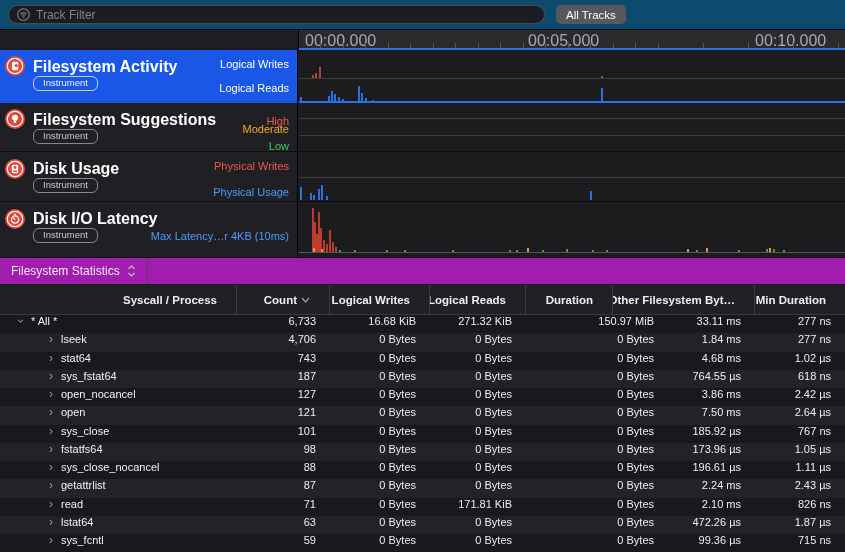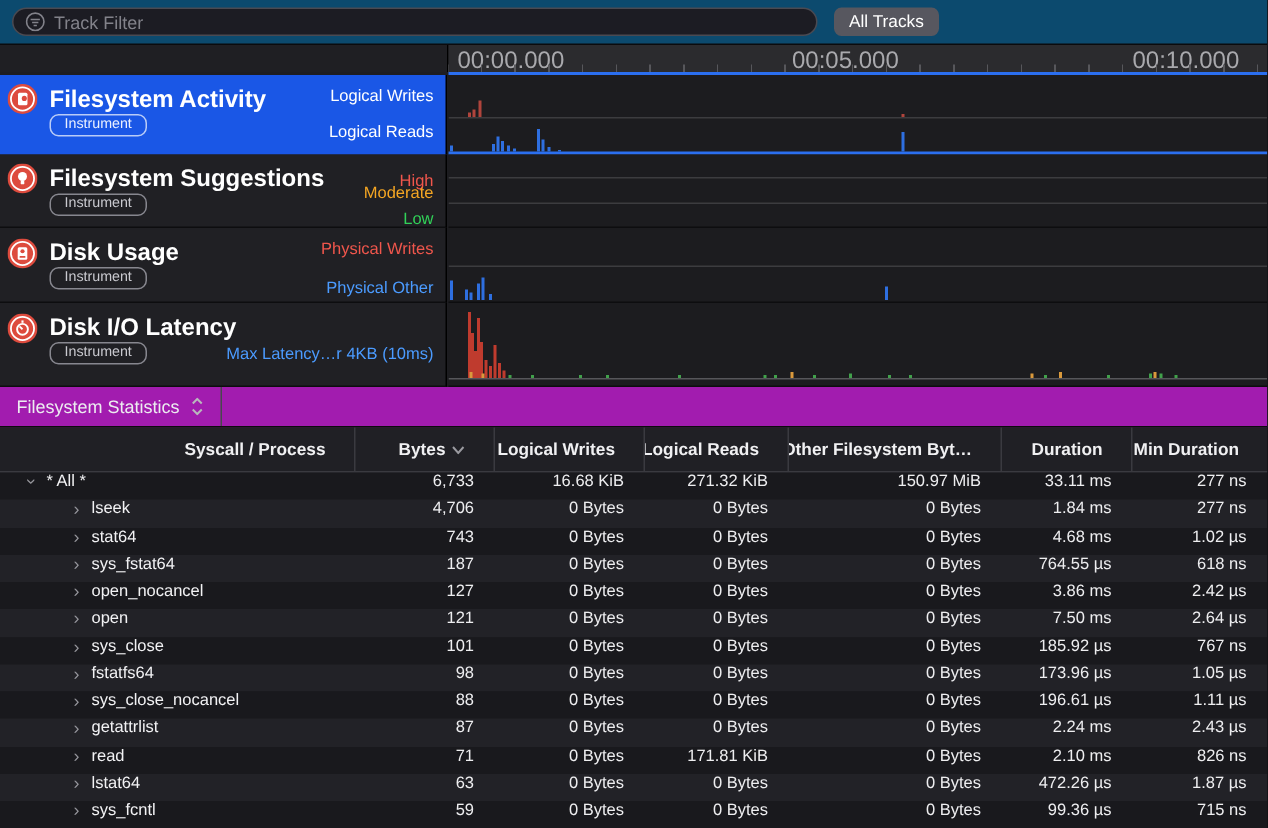--- a/index.html
+++ b/index.html
@@ -162,21 +162,21 @@
         <svg class="icon" viewBox="0 0 20 20">
           <circle cx="10" cy="10" r="10" fill="#dd4b3e"></circle>
           <circle cx="10" cy="10" r="7.7" fill="none" stroke="#fff" stroke-width="1.2"></circle>
           <rect x="6.8" y="5.8" width="6.4" height="8.4" rx="1" fill="#fff"></rect>
           <rect x="8" y="11.6" width="4" height="1.3" rx="0.6" fill="#dd4b3e"></rect>
           <circle cx="10" cy="8.5" r="1.4" fill="#dd4b3e"></circle>
         </svg>
         <div class="title">Disk Usage</div>
         <div class="badge">Instrument</div>
         <div class="legend l0">Physical Writes</div>
-        <div class="legend l1">Physical Other</div>
+        <div class="legend l1">Physical Usage</div>
       </div>
       <div class="chart">
         <div class="grid" style="top:25px"></div>
       <div class="bar" style="left: 1px; top: 35px; height: 13px; background: rgb(46, 111, 224);"></div>
           <div class="bar" style="left: 11px; top: 41px; height: 7px; background: rgb(46, 111, 224);"></div>
           <div class="bar" style="left: 14px; top: 43px; height: 5px; background: rgb(46, 111, 224);"></div>
           <div class="bar" style="left: 19px; top: 37px; height: 11px; background: rgb(46, 111, 224);"></div>
           <div class="bar" style="left: 22px; top: 33px; height: 15px; background: rgb(46, 111, 224);"></div>
           <div class="bar" style="left: 27px; top: 44px; height: 4px; background: rgb(46, 111, 224);"></div>
           <div class="bar" style="left: 291px; top: 39px; height: 9px; background: rgb(46, 111, 224);"></div>
@@ -243,36 +243,36 @@
           <polyline points="1.5,8 4.5,11 7.5,8" fill="none" stroke="#b8b8bc" stroke-width="1.3"></polyline>
         </svg>
       </div>
     </div>
 
     <div class="thead">
       <div class="th" style="width:237px">
         <span>Syscall / Process</span>
       </div>
       <div class="th" style="width:93px">
-        <span>Bytes</span>
+        <span>Count</span>
         <svg width="9" height="6" viewBox="0 0 9 6">
           <polyline points="1,1 4.5,5 8,1" fill="none" stroke="#9a9aa0" stroke-width="1.3"></polyline>
         </svg>
       </div>
       <div class="th" style="width:100px">
         <span>Logical Writes</span>
       </div>
       <div class="th" style="width:96px">
         <span>Logical Reads</span>
       </div>
+      <div class="th" style="width:87px">
+        <span>Duration</span>
+      </div>
       <div class="th" style="width:142px">
         <span>Other Filesystem Byt…</span>
-      </div>
-      <div class="th" style="width:87px">
-        <span>Duration</span>
       </div>
       <div class="th" style="width:90px">
         <span>Min Duration</span>
       </div>
     </div>
 
     <div class="tbody">
         <div class="row">
           <div class="cell name-cell lvl0" style="width: 237px;">
             <span class="chev expanded"></span>

